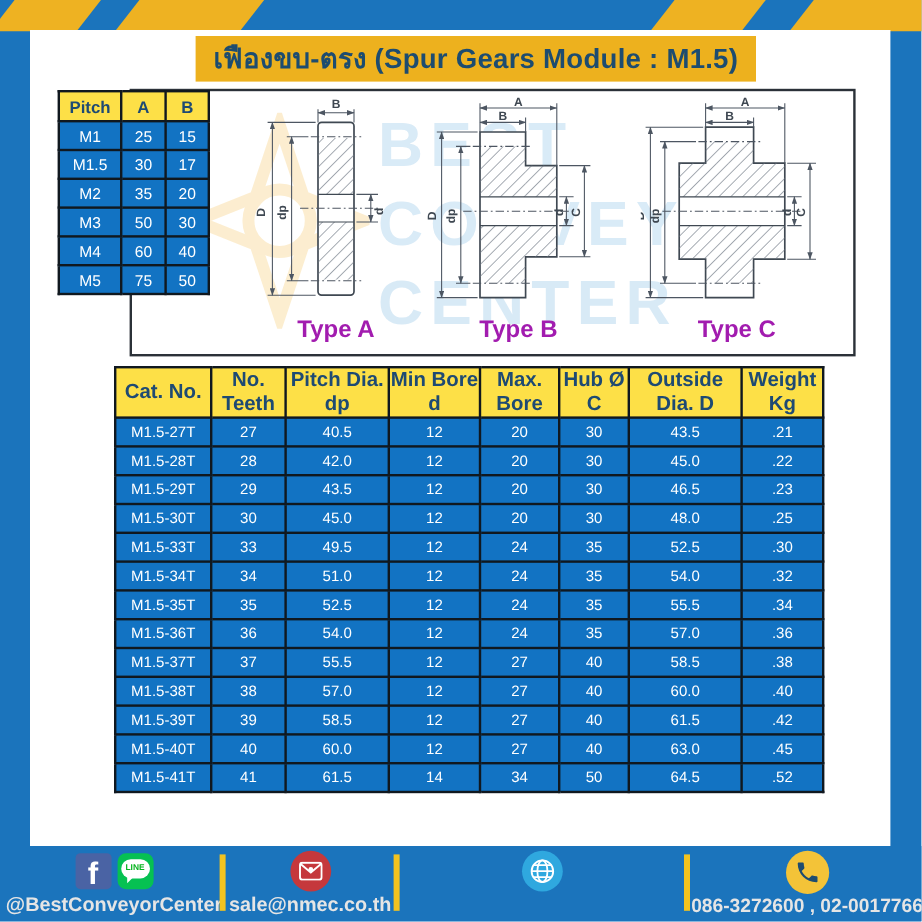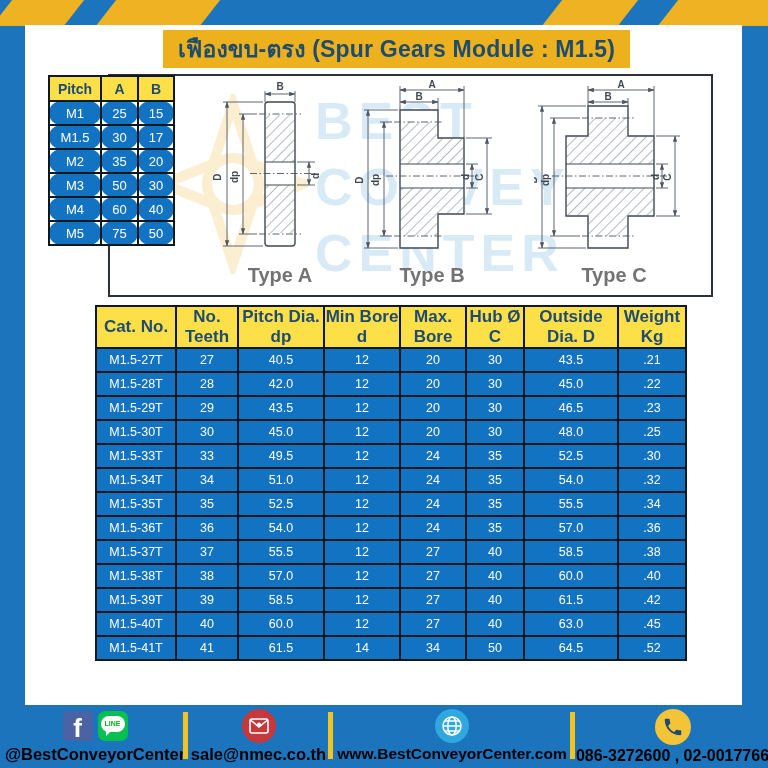--- a/index.html
+++ b/index.html
@@ -22,44 +22,44 @@
                text-align:center; line-height:38px; letter-spacing:.2px; white-space:nowrap; }
 
   
   .diagram-box { position:absolute; left:83px; top:49px; width:605px; height:223px;
                  border:2px solid #2b3138; background:#fff; overflow:hidden; }
   .wm-logo { position:absolute; left:48px; top:18px; opacity:.45; }
   .wm-text { position:absolute; left:205px; top:12px; width:400px; color:#2f8ecf; opacity:.18;
              font-weight:bold; font-size:52px; letter-spacing:6px; line-height:66px; white-space:nowrap; }
   .gear-svg { position:absolute; top:4px; }
   .svgA { left:95px; }  .svgB { left:242px; } .svgC { left:424px; }
-  .type-label { position:absolute; top:188px; height:26px; color:#737373; font-weight:bold;
+  .type-label { position:absolute; top:188px; height:26px; color:#a21caf; font-weight:bold;
                 font-size:20px; text-align:center; }
   .lblA { left:95px;  width:150px; }
   .lblB { left:242px; width:160px; }
   .lblC { left:424px; width:160px; }
 
   
   table { border-collapse:collapse; table-layout:fixed; }
   th, td { border:2px solid #10181f; text-align:center; vertical-align:middle; }
   th { background:#fde047; color:#1e4a73; font-weight:bold; }
   td { background:#1273c3; color:#ffffff; }
 
   .pitch-table { position:absolute; left:23px; top:50px; width:125px; z-index:3; }
   .pitch-table th { height:25px; font-size:14px; }
-  .pitch-table td { height:24px; font-size:13px;border-radius:12px; }
+  .pitch-table td { height:24px; font-size:13px; }
 
   .main-table { position:absolute; left:70px; top:280px; width:590px; }
   .main-table th { height:30px; font-size:17px; }
   .main-table td { height:24px; font-size:12.5px; }
 
   
   .footer { position:absolute; left:0; top:705px; width:768px; height:63px; background:#1b74bc; }
   .f-sec { position:absolute; top:4px; display:flex; flex-direction:column; align-items:center; }
-  .f-label { color:#000000; font-weight:bold; font-size:16.5px; white-space:nowrap; margin-top:2px; }
+  .f-label { color:#e5e5e5; font-weight:bold; font-size:16.5px; white-space:nowrap; margin-top:2px; }
   .f-divider { position:absolute; top:7px; width:5px; height:47px; background:#f3c31f; }
   .icon-row { display:flex; gap:5px; height:34px; align-items:center; }
 
   .fb-icon { width:30px; height:30px; background:#4a63a4; border-radius:4px; color:#fff;
              font-weight:bold; font-size:26px; text-align:center; line-height:34px; overflow:hidden; }
   .line-icon { width:30px; height:30px; background:#06c152; border-radius:7px; position:relative; }
   .line-bubble { position:absolute; left:3px; top:5px; width:24px; height:16px; background:#fff;
                  border-radius:8px; color:#06b41e; font-size:7px; font-weight:bold;
                  text-align:center; line-height:16px; }
   .line-tail { position:absolute; left:8px; top:20px; width:0; height:0;
@@ -491,21 +491,20 @@
         <svg width="24" height="24" viewBox="0 0 24 24">
           <g fill="none" stroke="#fff" stroke-width="1.5">
             <circle cx="12" cy="12" r="9"></circle>
             <ellipse cx="12" cy="12" rx="4.2" ry="9"></ellipse>
             <line x1="3" y1="12" x2="21" y2="12"></line>
             <line x1="4.3" y1="7" x2="19.7" y2="7"></line>
             <line x1="4.3" y1="17" x2="19.7" y2="17"></line>
           </g>
         </svg>
       </div>
-      <div class="f-label" style="font-size:15.5px;">www.BestConveyorCenter.com</div>
     </div>
 
     <div class="f-divider" style="left:570px;"></div>
 
     <div class="f-sec" style="left:580px; width:185px;">
       <div class="round-icon phone-bg">
         <svg width="22" height="22" viewBox="0 0 24 24">
           <path fill="#1d4c70" d="M6.62 10.79c1.44 2.83 3.76 5.14 6.59 6.59l2.2-2.21c.27-.27.67-.36 1.02-.24 1.12.37 2.33.57 3.57.57.55 0 1 .45 1 1V20c0 .55-.45 1-1 1-9.39 0-17-7.61-17-17 0-.55.45-1 1-1h3.5c.55 0 1 .45 1 1 0 1.25.2 2.45.57 3.57.11.35.03.74-.25 1.02l-2.2 2.2z"></path>
         </svg>
       </div>

